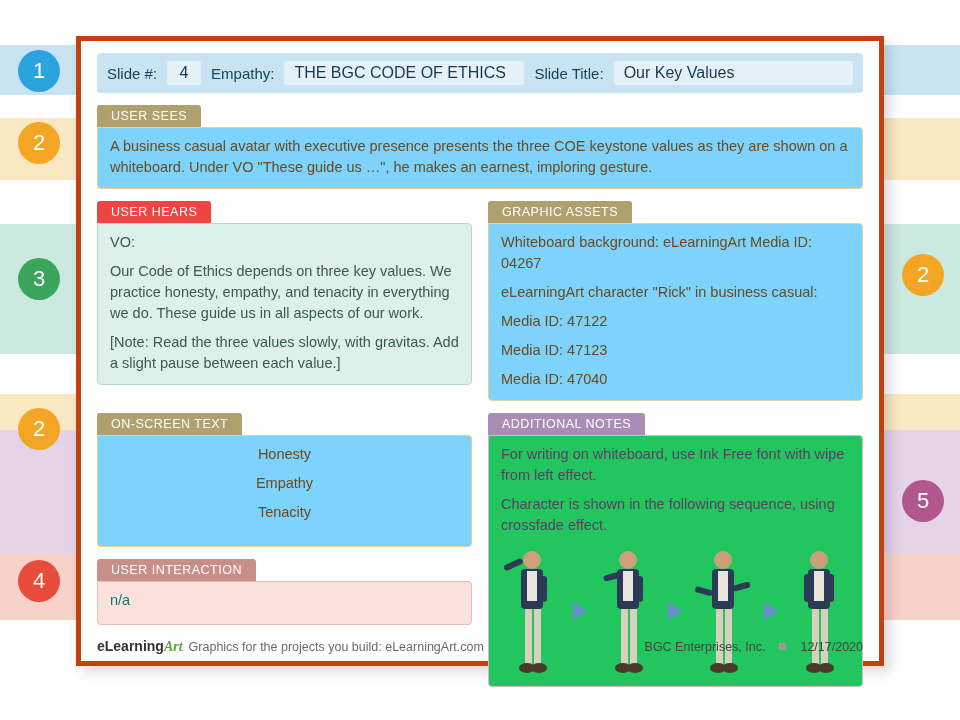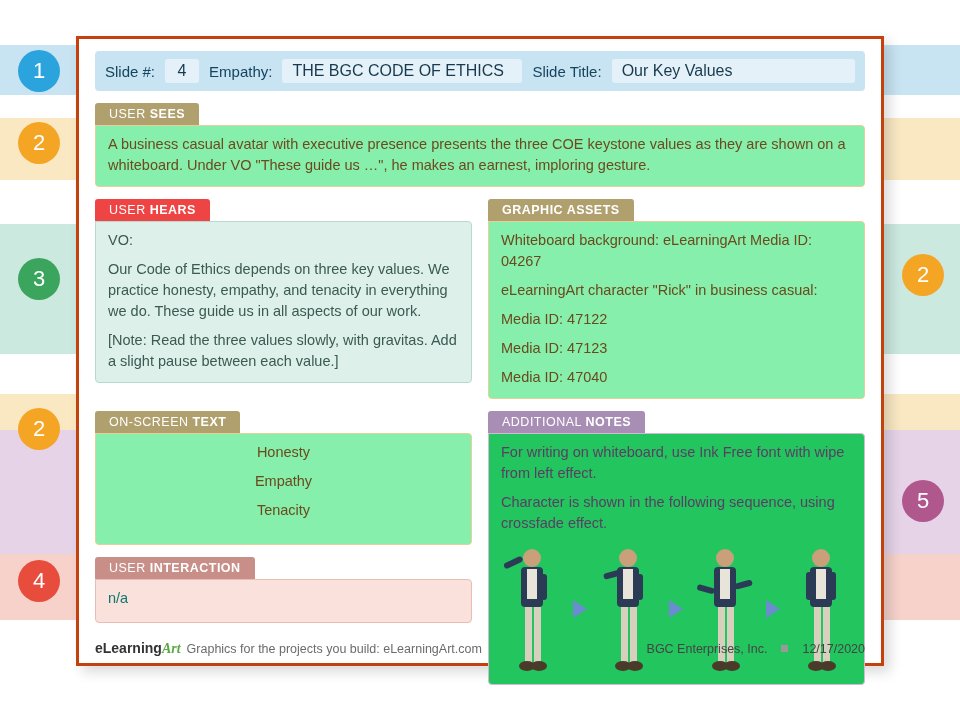--- a/index.html
+++ b/index.html
@@ -56,21 +56,21 @@
   .b-red    { background:#e74c3c; }
   .b-purple { background:#b0578d; }
 
   
   .frame {
     position: absolute;
     top: 36px;
     left: 76px;
     width: 808px;
     height: 630px;
-    border: 3px solid #c2410c;
+    border: 5px solid #c2410c;
     background: #fff;
     box-shadow: 6px 6px 12px rgba(0,0,0,.15);
     z-index: 2;
     padding: 12px 16px 10px 16px;
   }
 
   
   .meta-row {
     background: #c8e4f2;
     border-radius: 4px;
@@ -106,32 +106,32 @@
   }
   .box .tab {
     display: inline-block;
     padding: 4px 14px;
     font-size: 12.5px;
     letter-spacing: .5px;
     color: #fff;
     border-radius: 3px 3px 0 0;
     font-weight: 400;
   }
-  .box .tab strong { font-weight: 700; }
+  .box .tab strong { font-weight: 400; }
   .box .body {
     border: 1px solid;
     border-radius: 0 4px 4px 4px;
     padding: 8px 12px 10px 12px;
     font-size: 14.5px;
     line-height: 1.45;
   }
 
   
   .th-orange .tab  { background:#b0a06e; }
-  .th-orange .body { background:#86efac; border-color:#e6cf99; color:#6b4a1d; }
+  .th-orange .body { background:#7dd3fc; border-color:#e6cf99; color:#6b4a1d; }
 
   .th-teal .tab    { background:#ef4444; }
   .th-teal .body   { background:#def0ea; border-color:#b8d9cf; color:#3a5a52; }
 
   .th-purple .tab  { background:#a88db5; }
   .th-purple .body { background:#22c55e; border-color:#d4b9d7; color:#5a3f63; }
 
   .th-red .tab     { background:#c88e88; }
   .th-red .body    { background:#fae1dc; border-color:#e9bdb5; color:#0f766e; }
 

